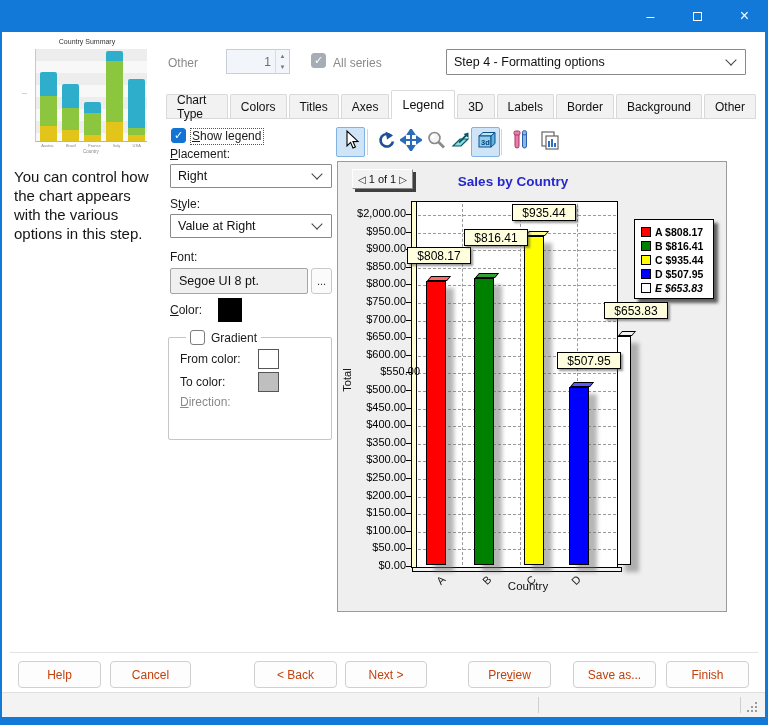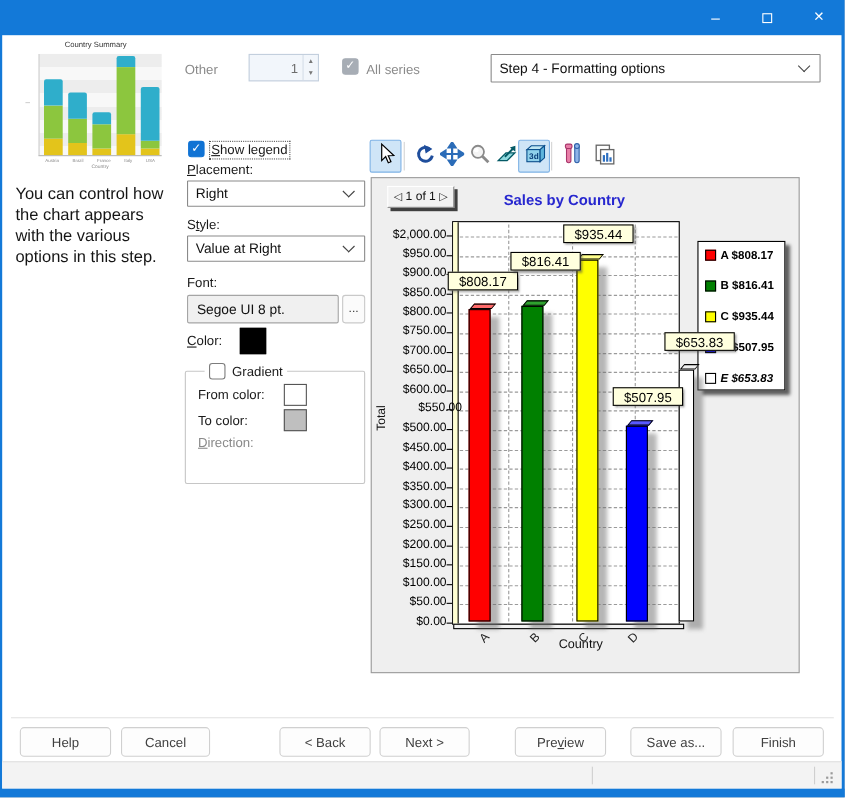--- a/index.html
+++ b/index.html
@@ -102,28 +102,28 @@
   #floor{left:74px;top:405px;width:210px;height:5px;background:#f2f2f2;border:1px solid #000;}
   .bar-shadow{position:absolute;background:rgba(110,110,110,.5);filter:blur(2px);}
   .bar{position:absolute;border:1px solid #000;}
   .bar-cap{position:absolute;height:5px;border:1px solid #000;transform:skewX(-40deg);}
   .val-label{position:absolute;width:64px;height:17px;background:#ffffde;border:1px solid #000;
      box-shadow:2px 2px 2px rgba(70,70,70,.55);font-size:12px;display:flex;align-items:center;justify-content:center;color:#000;}
   .xlab{position:absolute;font-size:11px;color:#222;transform:rotate(-45deg);}
   #xaxis-title{left:140px;top:418px;width:100px;text-align:center;font-size:11.5px;color:#111;}
   #yaxis-title{left:-16px;top:212px;width:50px;text-align:center;font-size:11px;color:#111;transform:rotate(-90deg);}
   #chart-legend{left:296px;top:57px;width:80px;background:#fff;border:1px solid #000;
-     box-shadow:4px 4px 3px rgba(45,45,45,.75);padding:5px 4px 4px 6px;display:flex;flex-direction:column;gap:15px;}
+     box-shadow:4px 4px 3px rgba(45,45,45,.75);padding:5px 4px 4px 6px;display:flex;flex-direction:column;gap:1px;}
   .leg-row{display:flex;align-items:center;gap:4px;height:13px;}
   .leg-sw{width:10px;height:10px;border:1px solid #000;flex:none;}
   .leg-txt{font-size:10.5px;font-weight:600;color:#000;white-space:nowrap;}
   
   #footer-sep{left:10px;top:652px;width:748px;height:1px;background:#e3e3e3;}
   .btn{top:661px;height:27px;border:1px solid #d0d0d0;background:#fdfdfd;border-radius:4px;
-     display:flex;align-items:center;justify-content:center;font-size:12px;color:#404040;}
+     display:flex;align-items:center;justify-content:center;font-size:12px;color:#c2410c;}
   #statusbar{left:2px;top:692px;width:763px;height:25px;background:#f3f3f3;border-top:1px solid #e0e0e0;}
   .status-sep{position:absolute;top:4px;width:1px;height:16px;background:#cfcfcf;}
   #grip{position:absolute;right:8px;bottom:5px;width:2px;height:2px;background:#9a9a9a;
      box-shadow:0 -4px 0 #9a9a9a,0 -8px 0 #9a9a9a,-4px 0 0 #9a9a9a,-8px 0 0 #9a9a9a,-4px -4px 0 #9a9a9a;}
 </style>
 </head>
 <body>
 
 <div id="window">
 
@@ -190,20 +190,32 @@
       <span class="spin-a">▼</span>
     </span>
   </div>
   <div class="abs chk on-disabled" id="allseries-box">✓</div>
   <span class="abs gray-label" id="allseries-label">All series</span>
   <div class="abs combo" id="step-combo">
     <span class="txt">Step 4 - Formatting options</span>
     <span class="chev"></span>
   </div>
 
+  <div class="abs" id="tabstrip">
+      <div class="tab" style="position: relative;">Chart Type</div>
+      <div class="tab" style="position: relative;">Colors</div>
+      <div class="tab" style="position: relative;">Titles</div>
+      <div class="tab" style="position: relative;">Axes</div>
+      <div class="tab active" style="position: relative;">Legend</div>
+      <div class="tab" style="position: relative;">3D</div>
+      <div class="tab" style="position: relative;">Labels</div>
+      <div class="tab" style="position: relative;">Border</div>
+      <div class="tab" style="position: relative;">Background</div>
+      <div class="tab" style="position: relative;">Other</div>
+    </div>
 
   <div class="abs chk on" id="show-legend-box">✓</div>
   <span class="abs opt-label" id="show-legend-label"><u>S</u>how legend</span>
   <span class="abs opt-label" id="placement-label"><u>P</u>lacement:</span>
   <div class="abs combo" id="placement-combo">
     <span class="txt">Right</span>
     <span class="chev"></span>
   </div>
   <span class="abs opt-label" id="style-label">S<u>t</u>yle:</span>
   <div class="abs combo" id="style-combo">

